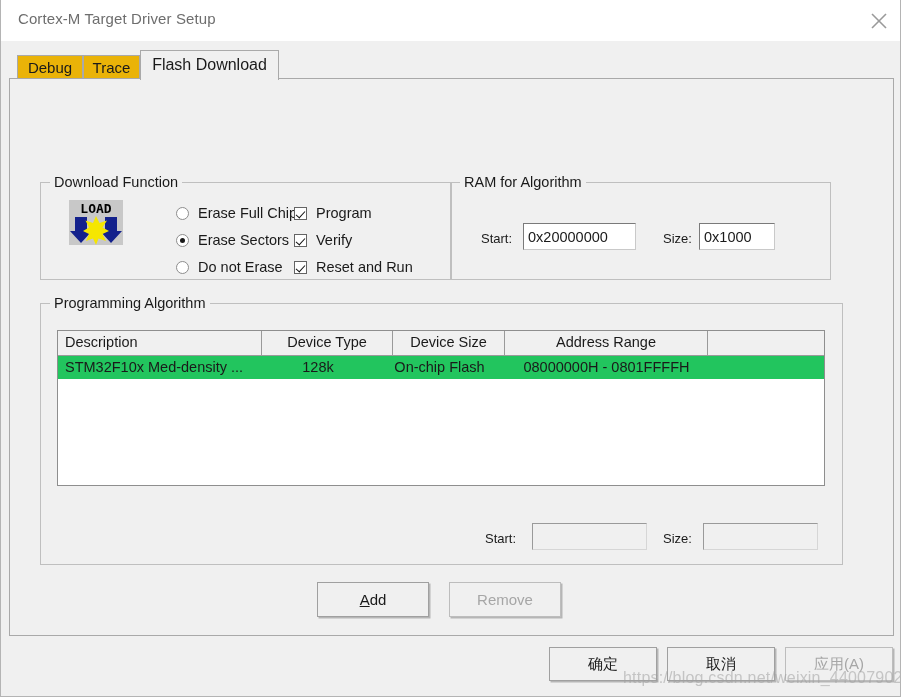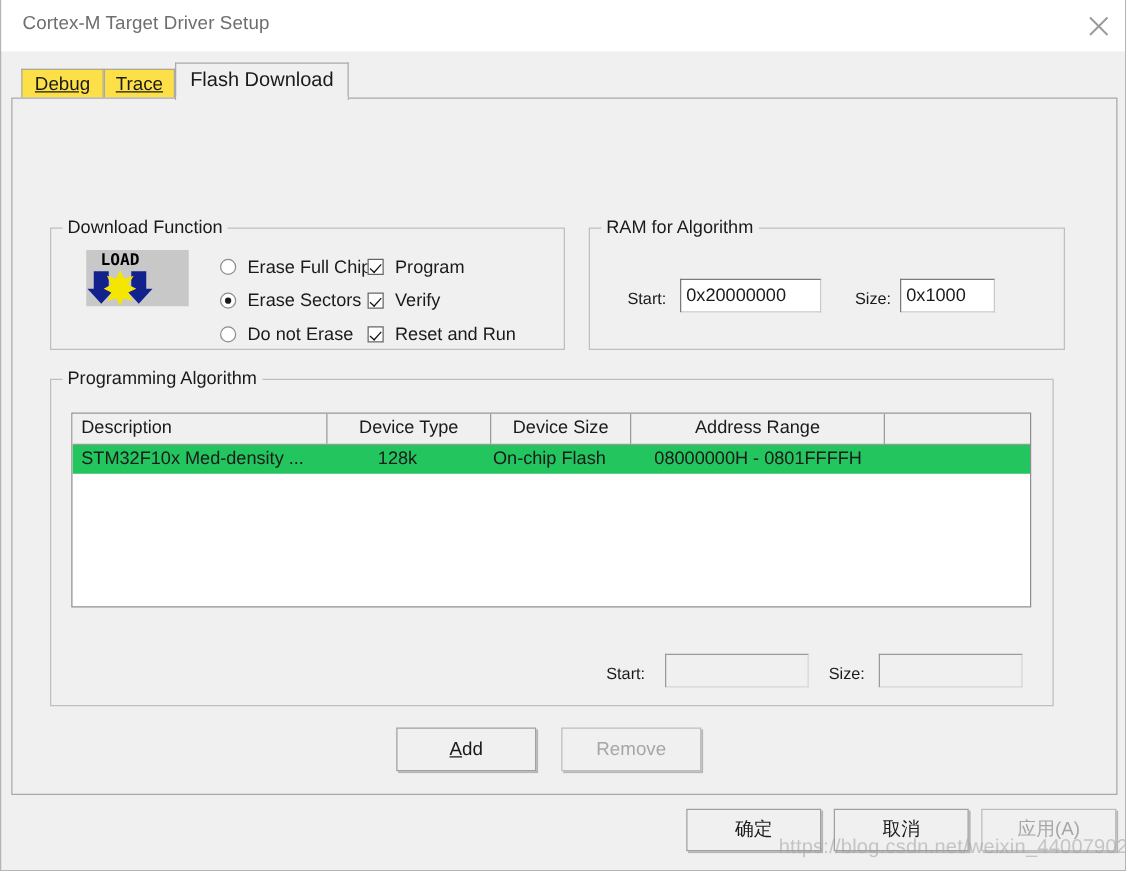--- a/index.html
+++ b/index.html
@@ -64,22 +64,21 @@
     border-bottom: none;
     color: #1a1a1a;
     text-align: center;
     white-space: nowrap;
     cursor: default;
     font-size: 15px;
   }
   .tab.inactive {
     height: 25px;
     line-height: 23px;
-    background: #fde047;
-    text-decoration: underline;
+    background: #eab308;
   }
   .tab.active {
     height: 30px;
     line-height: 28px;
     background: #f0f0f0;
     border-color: #a9a9a9;
     z-index: 5;
     font-size: 16px;
   }
   #tab-debug  { left: 8px;   width: 66px; }
@@ -116,30 +115,29 @@
     position: absolute;
     top: -9px; left: 9px;
     background: #f0f0f0;
     padding: 0 4px;
     font-size: 14.5px;
     color: #1a1a1a;
     white-space: nowrap;
   }
 
   #grp-download { left: 30px;  top: 103px; width: 412px; height: 98px; }
-  #grp-ram      { left: 461px; top: 103px; width: 381px; height: 98px; }
+  #grp-ram      { left: 440px; top: 103px; width: 381px; height: 98px; }
   #grp-prog     { left: 30px;  top: 224px; width: 803px; height: 262px; }
 
   
   #load-icon {
     position: absolute;
     left: 28px; top: 17px;
     width: 54px; height: 45px;
     background: #c8c8c8;
-    padding-left: 28px;
   }
   #load-icon .load-text {
     position: absolute;
     left: 0; top: 2px;
     width: 54px;
     text-align: center;
     font-family: "DejaVu Sans Mono", monospace;
     font-size: 13px;
     font-weight: bold;
     letter-spacing: 0px;

